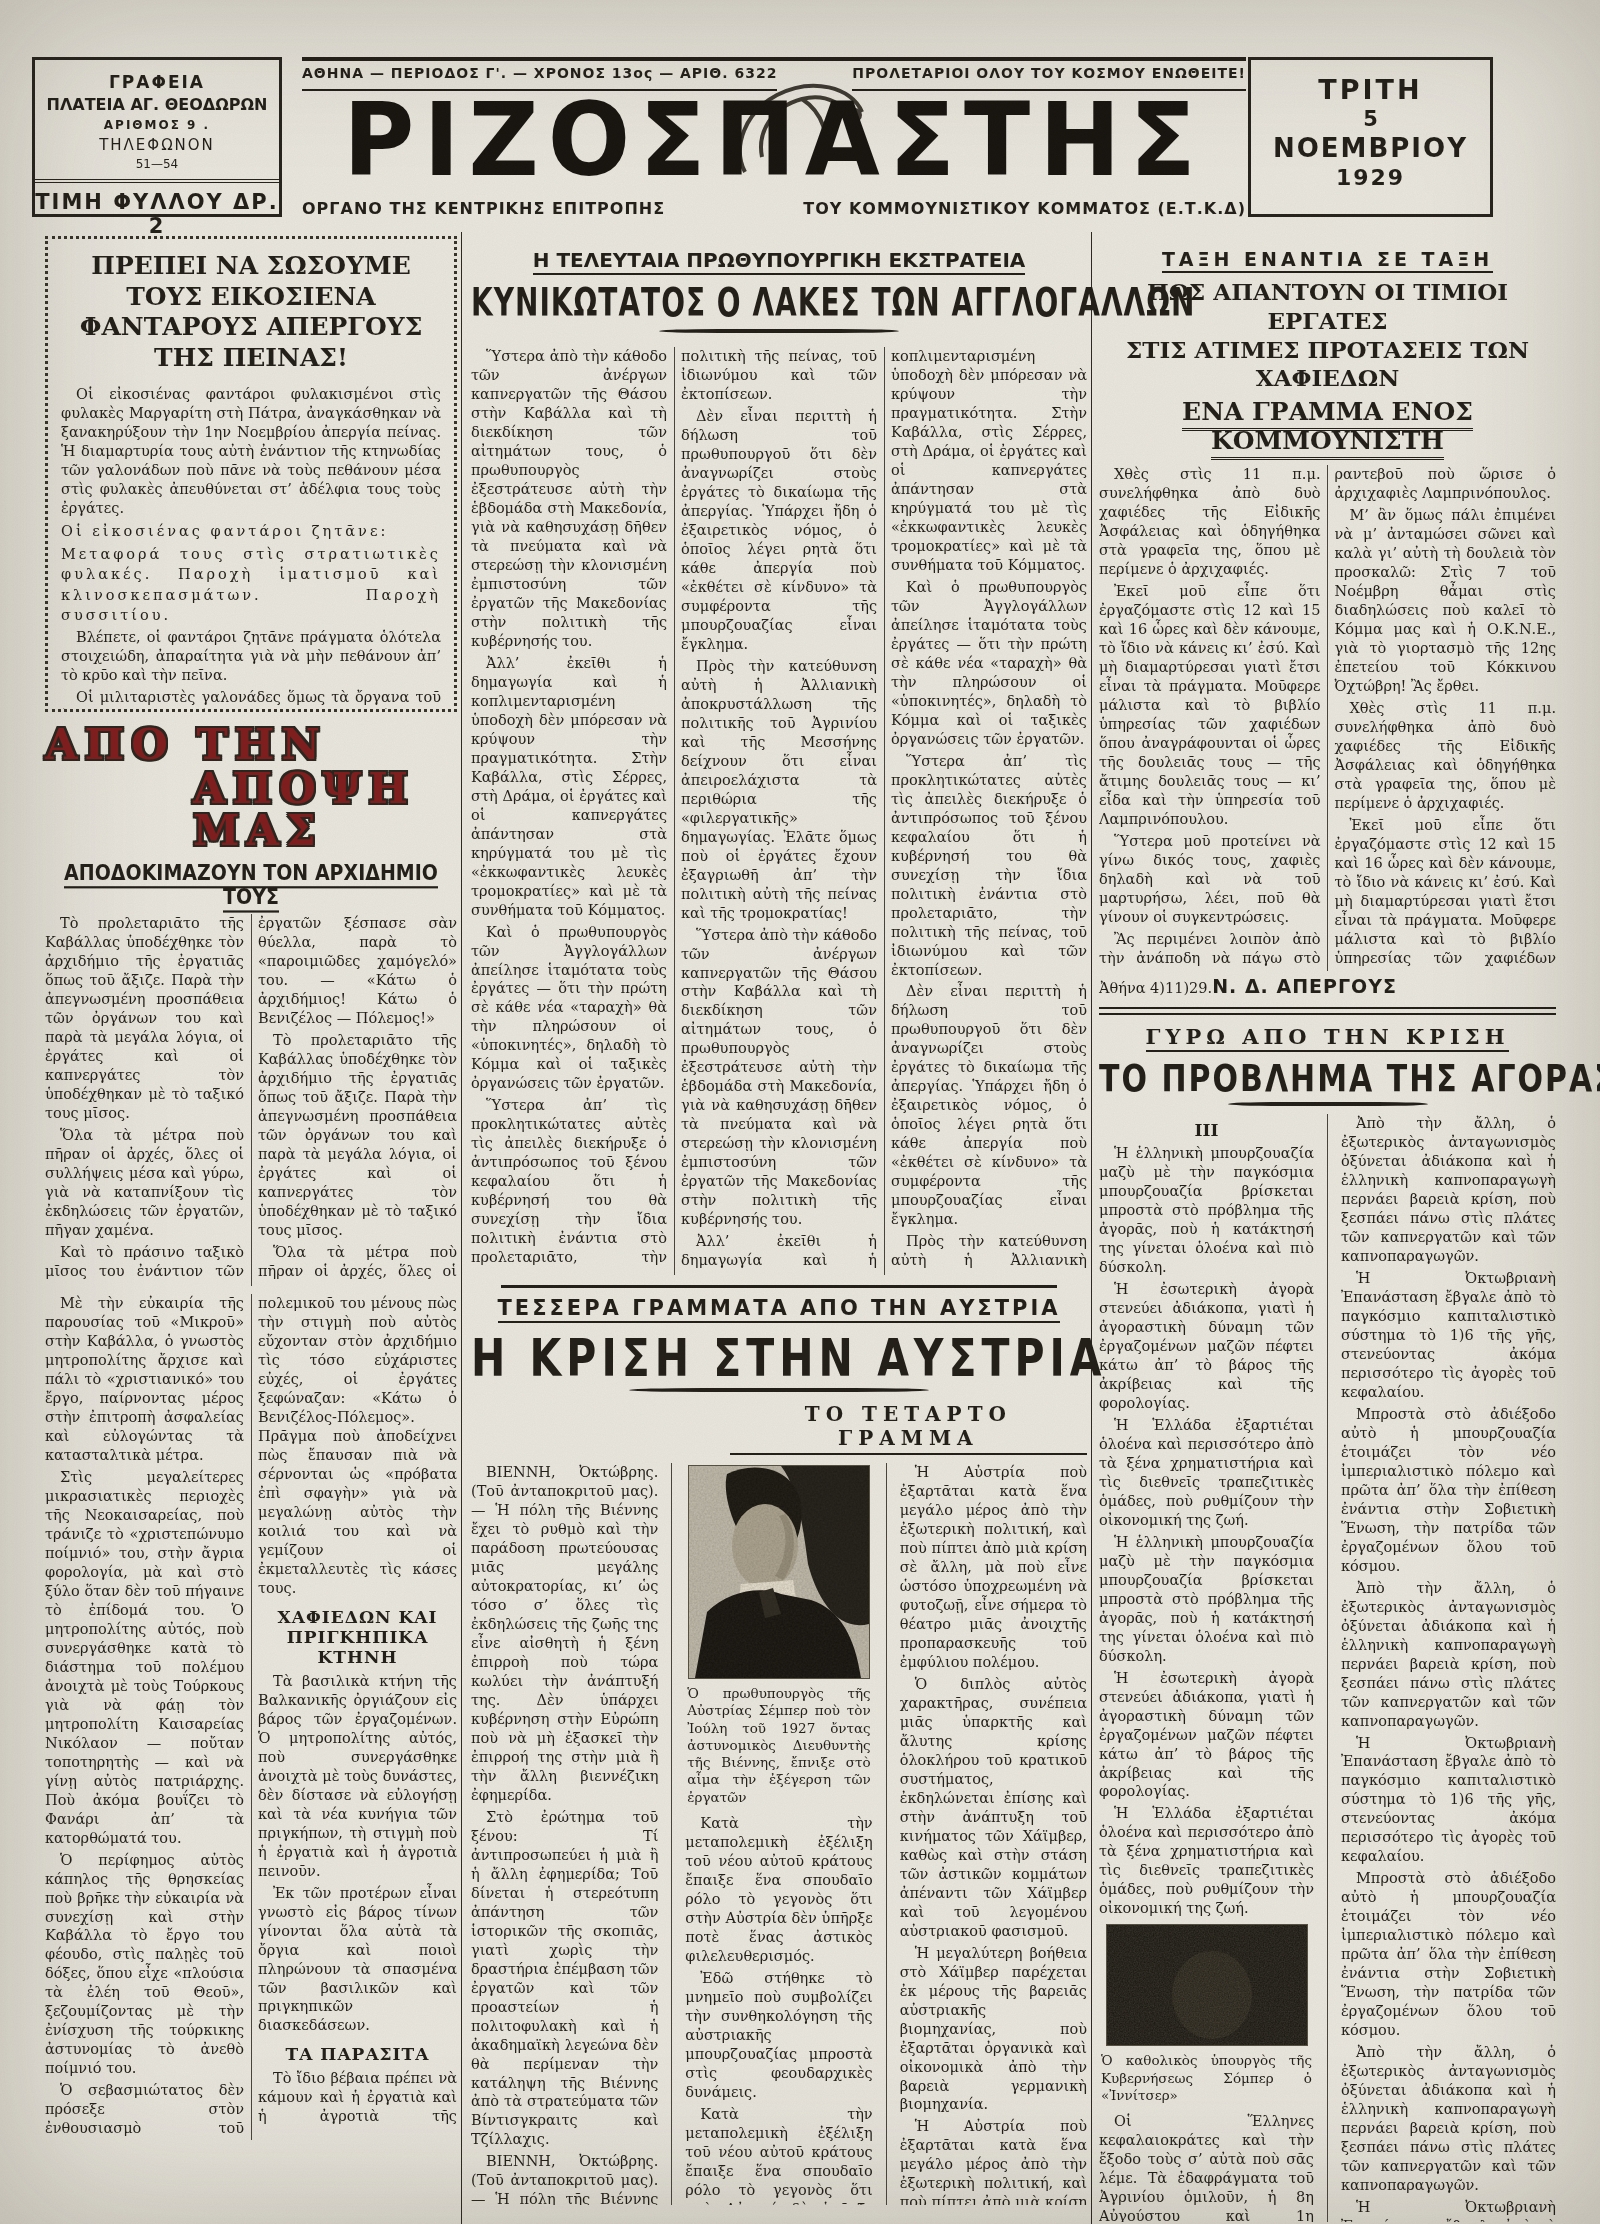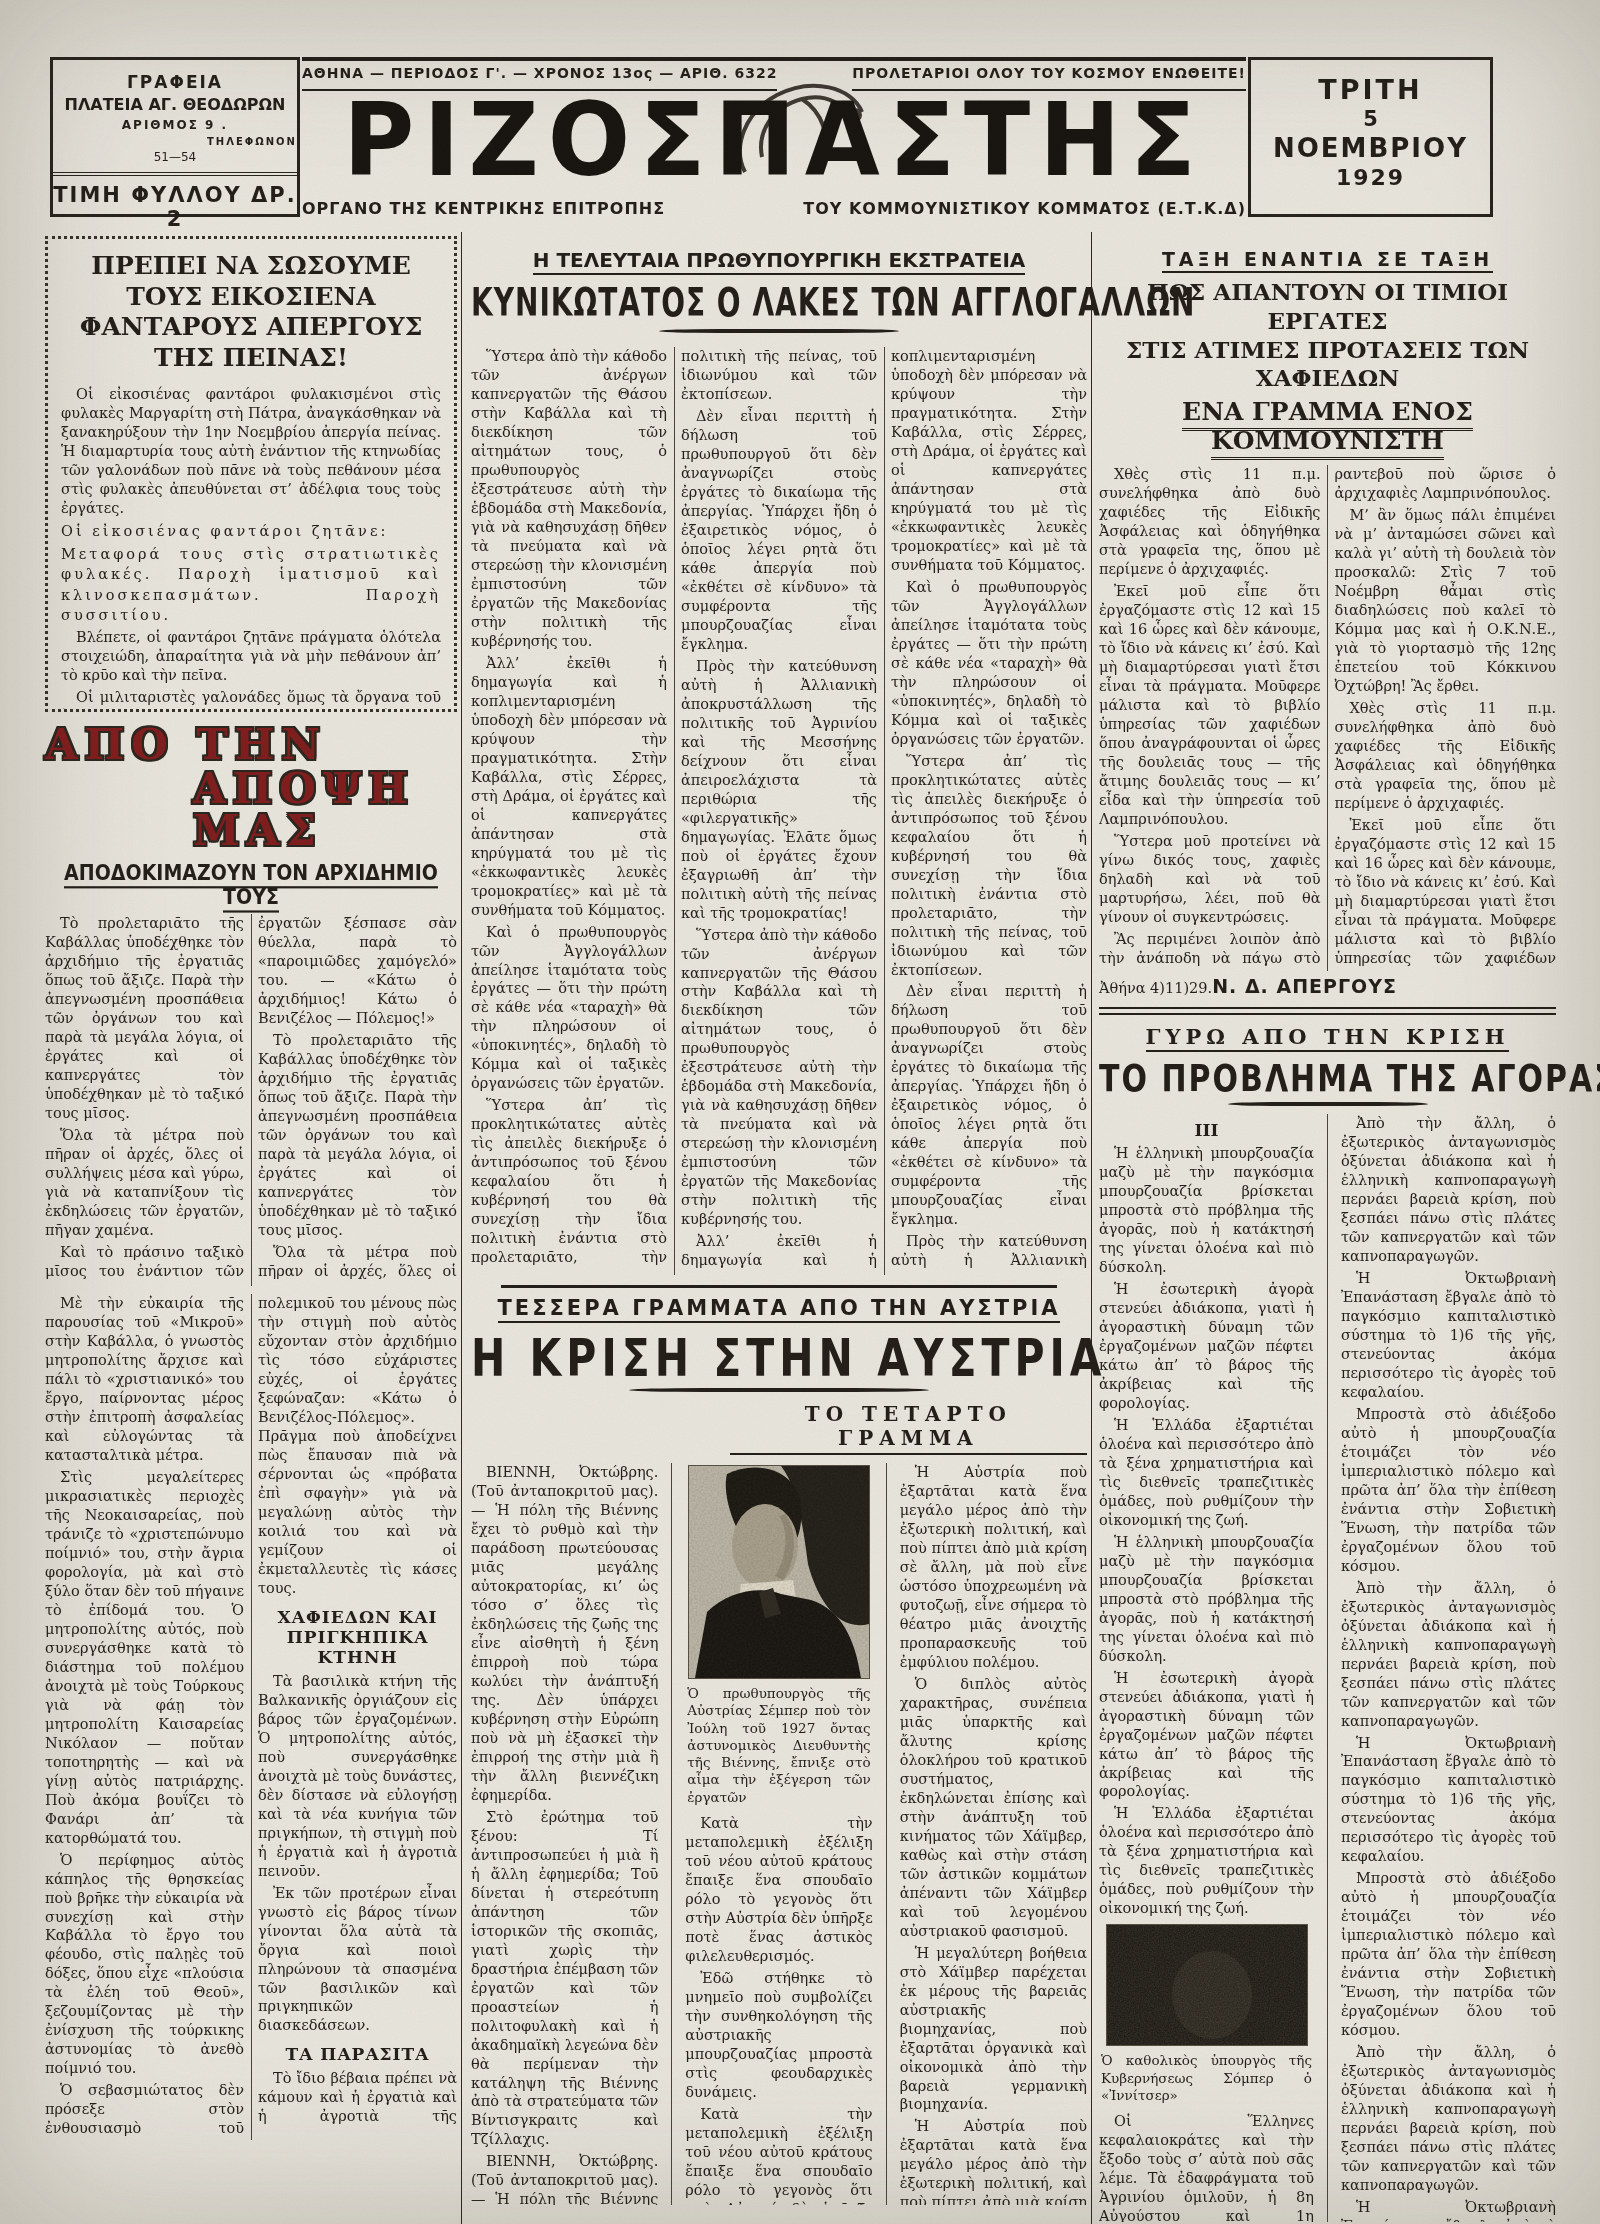--- a/index.html
+++ b/index.html
@@ -1,25 +1,25 @@
 <!DOCTYPE html>
 <html><head>
 <meta charset="utf-8">
 <style>
   html,body{margin:0;padding:0;background:#b8b4aa;}
   .page{position:relative;width:1600px;height:2224px;background:#e9e6de;overflow:hidden;
         font-family:"DejaVu Serif",serif;color:#221e18;box-shadow:inset 0 0 160px rgba(70,58,35,.28);}
   .grain{position:absolute;inset:0;pointer-events:none;z-index:9;}
   
-  .hdr-left{position:absolute;left:50px;top:57px;width:250px;height:160px;border:3px solid #26221c;
+  .hdr-left{position:absolute;left:32px;top:57px;width:250px;height:160px;border:3px solid #26221c;
             text-align:center;padding-top:12px;box-sizing:border-box;font-family:"DejaVu Sans",sans-serif;}
   .hl1{font-size:17px;font-weight:bold;letter-spacing:2px;}
   .hl2{font-size:16px;font-weight:bold;margin-top:3px;}
   .hl3{font-size:12px;font-weight:bold;letter-spacing:2px;margin-top:4px;}
-  .hl4{font-size:10px;font-weight:bold;letter-spacing:2px;margin-top:4px;text-align:right;}
+  .hl4{font-size:15px;font-weight:normal;letter-spacing:2px;margin-top:4px;}
   .hl5{font-size:12px;margin-top:3px;}
   .hprice{border-top:4px double #26221c;margin-top:8px;padding-top:7px;font-size:21px;font-weight:bold;letter-spacing:2px;}
   .hdr-center{position:absolute;left:302px;top:57px;width:944px;height:165px;}
   .hdr-topline{border-top:4px solid #221e18;padding-top:4px;display:flex;justify-content:space-between;
                font-family:"DejaVu Sans",sans-serif;font-size:14px;font-weight:bold;}
   .hdr-topline span{border-bottom:2px solid #221e18;padding-bottom:8px;letter-spacing:1px;text-align:right;}
   .masthead{position:relative;text-align:center;margin-top:2px;height:104px;}
   .masthead .emblem{position:absolute;left:53%;top:-16px;transform:translateX(-50%);z-index:0;opacity:.9;}
   .masthead .title{position:relative;z-index:1;font-family:"DejaVu Sans",sans-serif;font-weight:bold;
                    font-size:97px;line-height:.98;letter-spacing:9px;color:#17140f;transform:scaleY(1.04);display:inline-block;}

